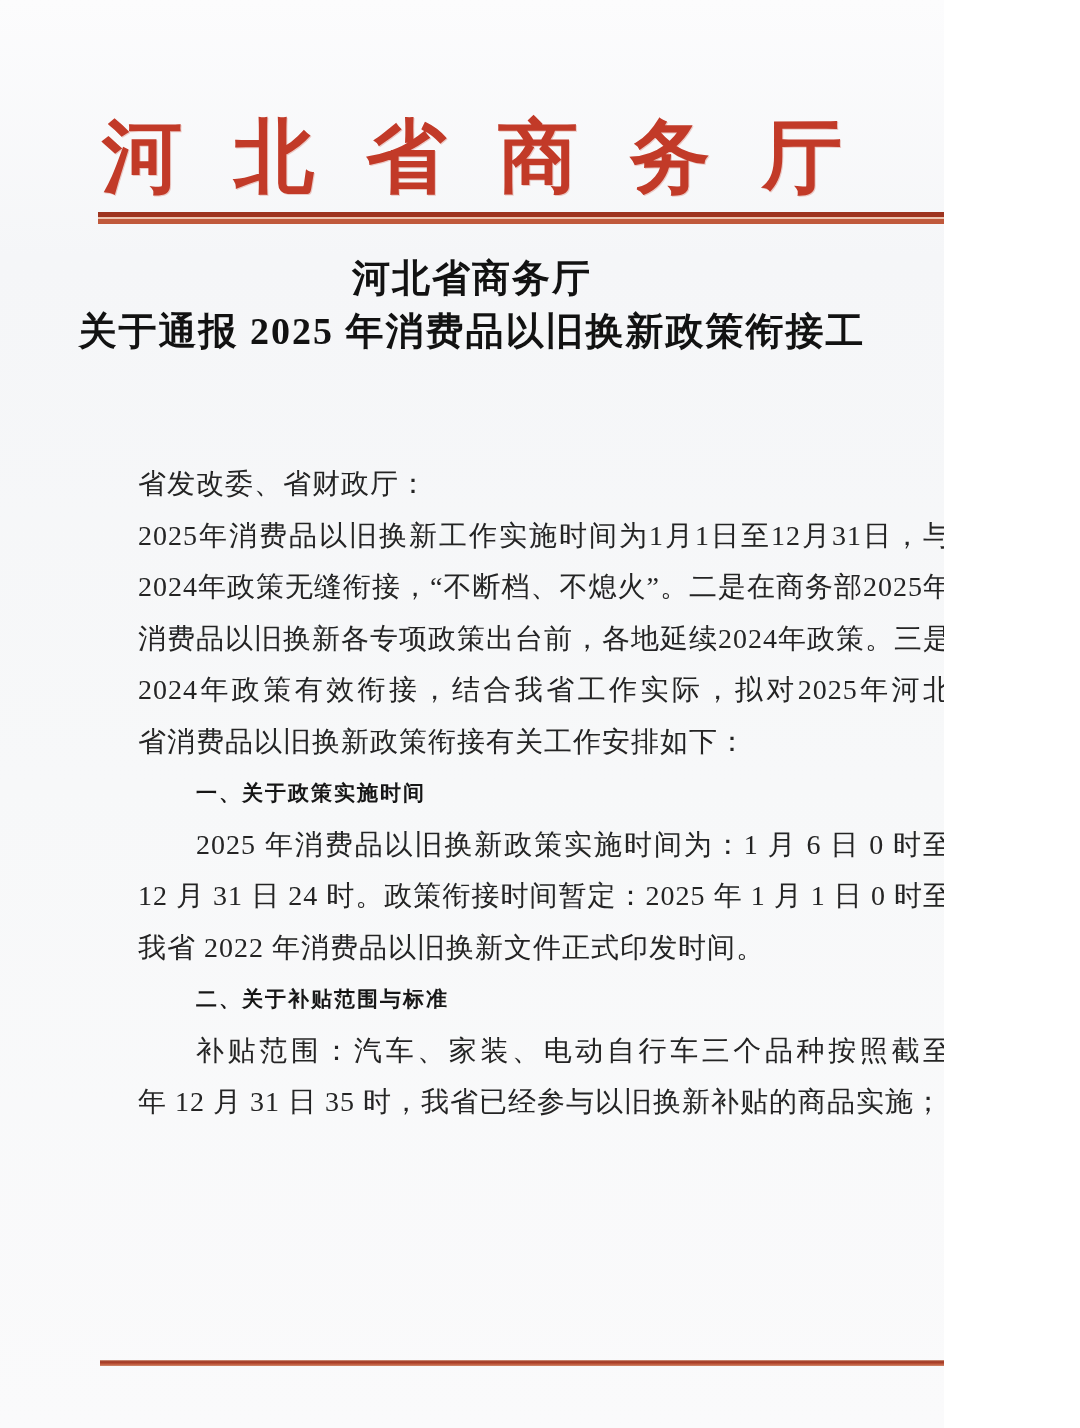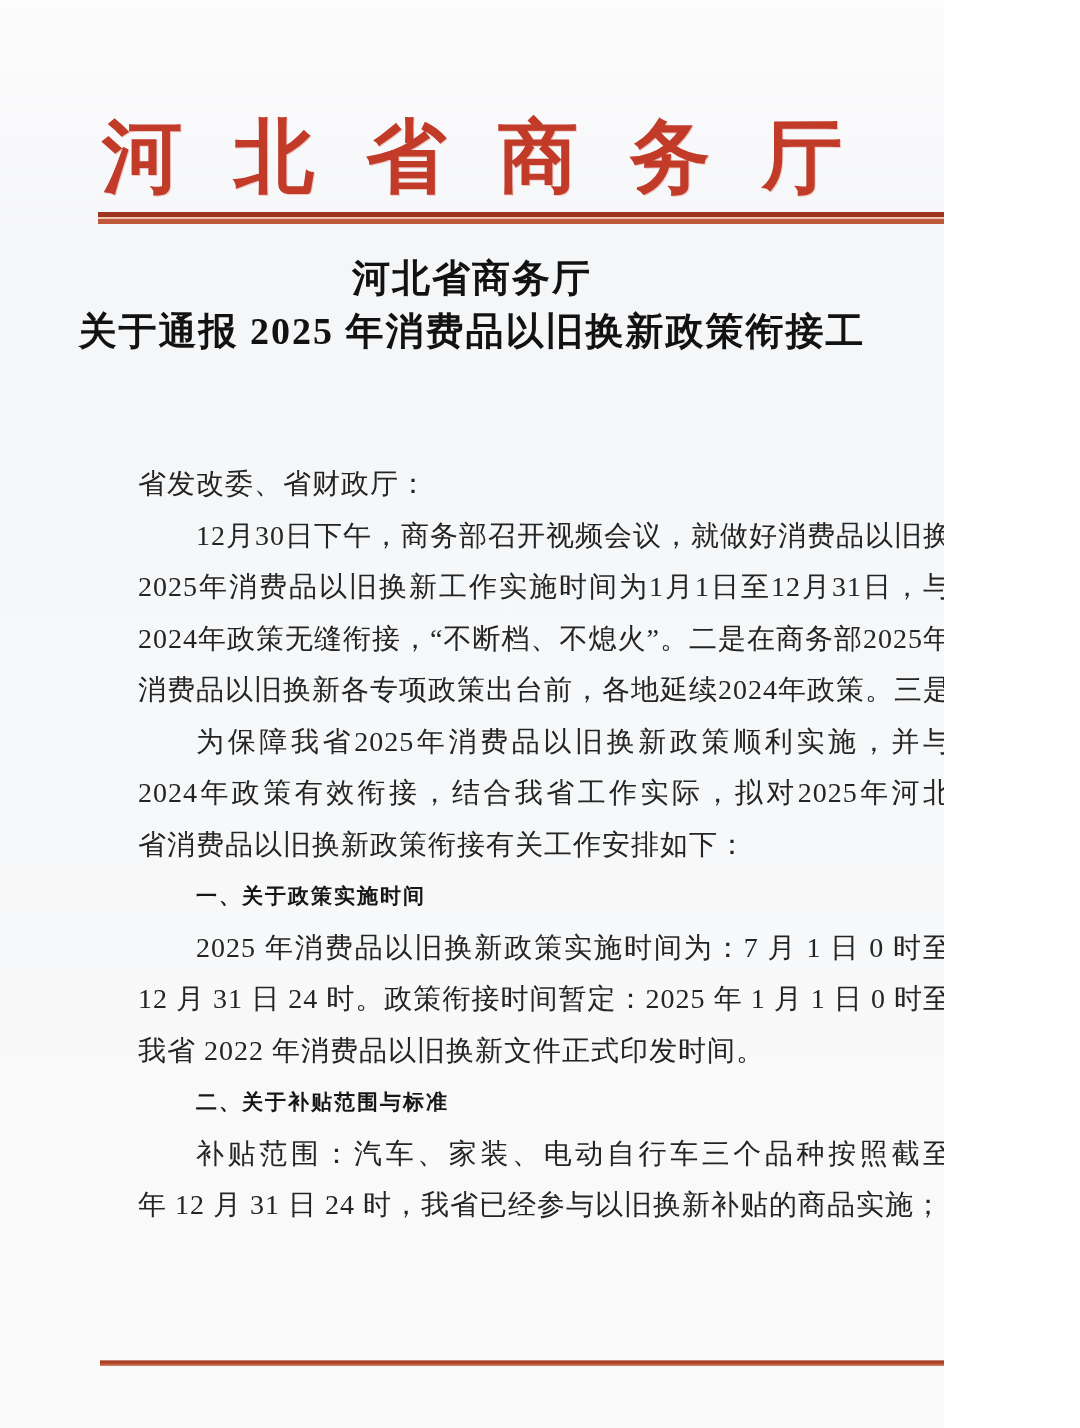--- a/index.html
+++ b/index.html
@@ -122,36 +122,34 @@
   <div class="head-rule"></div>
 
   <div class="doc-title">
     <div class="t-line">河北省商务厅</div>
     <div class="t-line">关于通报 2025 年消费品以旧换新政策衔接工</div>
   </div>
 
   <div class="body-text">
     <div class="line">省发改委、省财政厅：</div>
 
-    <div class="line j ind">12月30日下午，商务部召开视频会议，就做好消费品以旧换</div>
     <div class="line j">2025年消费品以旧换新工作实施时间为1月1日至12月31日，与</div>
     <div class="line j">2024年政策无缝衔接，“不断档、不熄火”。二是在商务部2025年</div>
     <div class="line j">消费品以旧换新各专项政策出台前，各地延续2024年政策。三是</div>
 
-    <div class="line j ind">为保障我省2025年消费品以旧换新政策顺利实施，并与</div>
     <div class="line j">2024年政策有效衔接，结合我省工作实际，拟对2025年河北</div>
     <div class="line">省消费品以旧换新政策衔接有关工作安排如下：</div>
 
     <div class="line hd ind">一、关于政策实施时间</div>
 
-    <div class="line j ind">2025 年消费品以旧换新政策实施时间为：7 月 1 日 0 时至</div>
+    <div class="line j ind">2025 年消费品以旧换新政策实施时间为：1 月 6 日 0 时至</div>
     <div class="line j">12 月 31 日 24 时。政策衔接时间暂定：2025 年 1 月 1 日 0 时至</div>
     <div class="line">我省 2022 年消费品以旧换新文件正式印发时间。</div>
 
     <div class="line hd ind">二、关于补贴范围与标准</div>
 
     <div class="line j ind">补贴范围：汽车、家装、电动自行车三个品种按照截至 2024</div>
-    <div class="line">年 12 月 31 日 24 时，我省已经参与以旧换新补贴的商品实施；</div>
+    <div class="line">年 12 月 31 日 35 时，我省已经参与以旧换新补贴的商品实施；</div>
   </div>
 
   <div class="foot-rule"></div>
 
 </div>
 
 </body></html>

